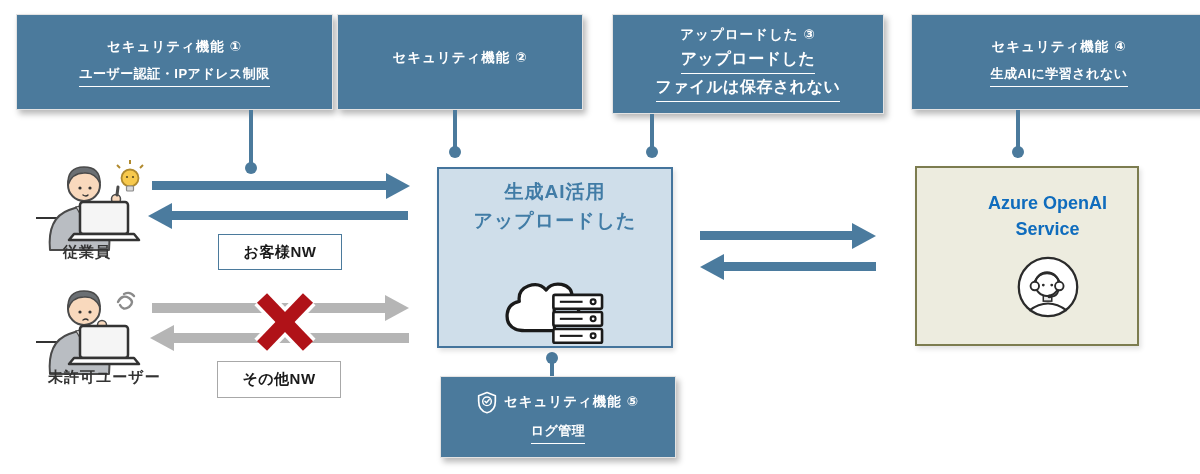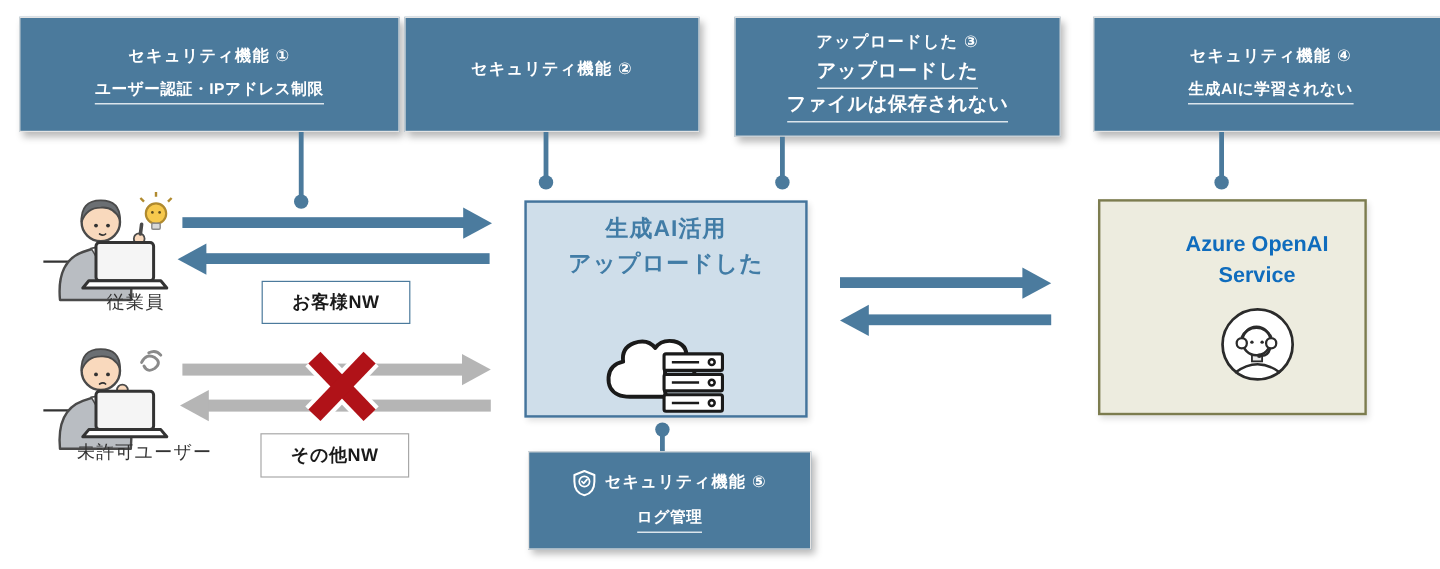--- a/index.html
+++ b/index.html
@@ -54,21 +54,21 @@
   .arrow.gray.l .head{border-right-color:#b5b5b5;}
 
   
   .nw-label{
     position:absolute;background:#ffffff;display:flex;align-items:center;justify-content:center;
     font-size:15px;font-weight:bold;color:#1a1a1a;letter-spacing:0.5px;
   }
   .nw-label.blue{border:1.5px solid #4b7a9c;}
   .nw-label.gray{border:1.5px solid #a8a8a8;}
 
-  .actor-label{position:absolute;font-size:15px;font-weight:normal;color:#333333;text-align:center;letter-spacing:1px;}
+  .actor-label{position:absolute;font-size:15px;font-weight:bold;color:#333333;text-align:left;letter-spacing:1px;}
 
   .abs{position:absolute;}
 </style>
 </head>
 <body>
 
 <div class="stage">
 
   <div class="sec-box" style="left:16px;top:14px;width:317px;height:96px;">
     <div class="sec-title">セキュリティ機能 ①</div>

